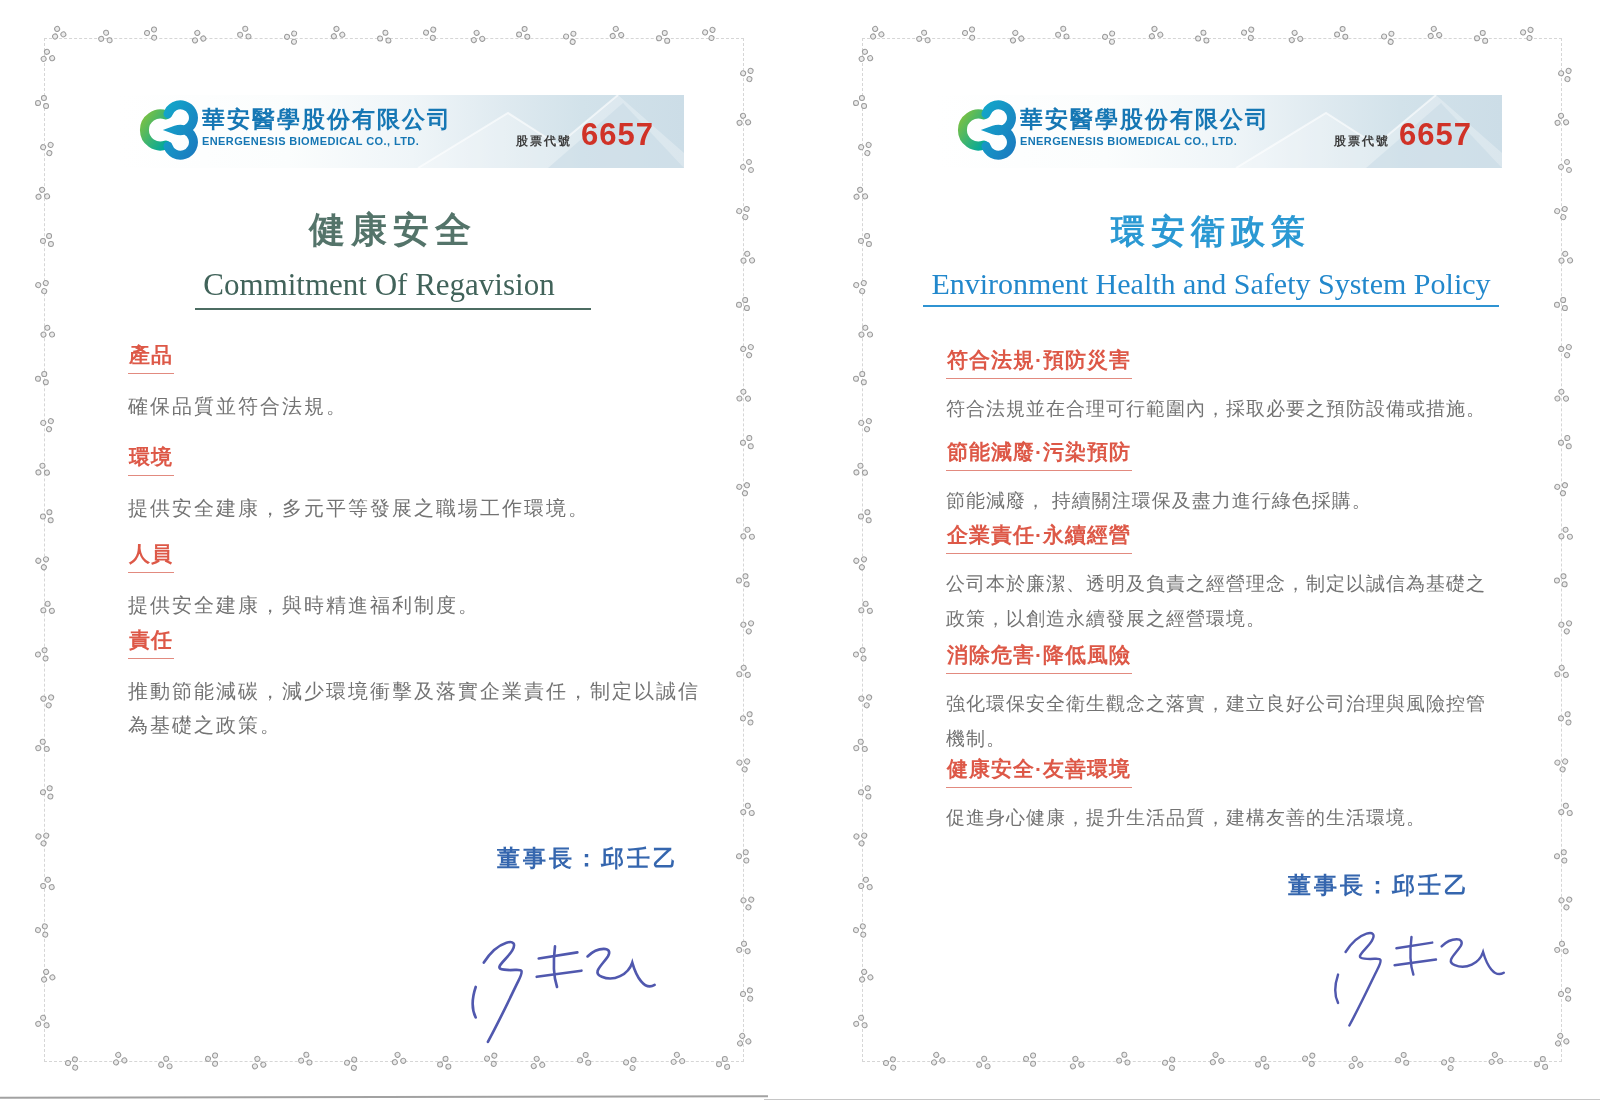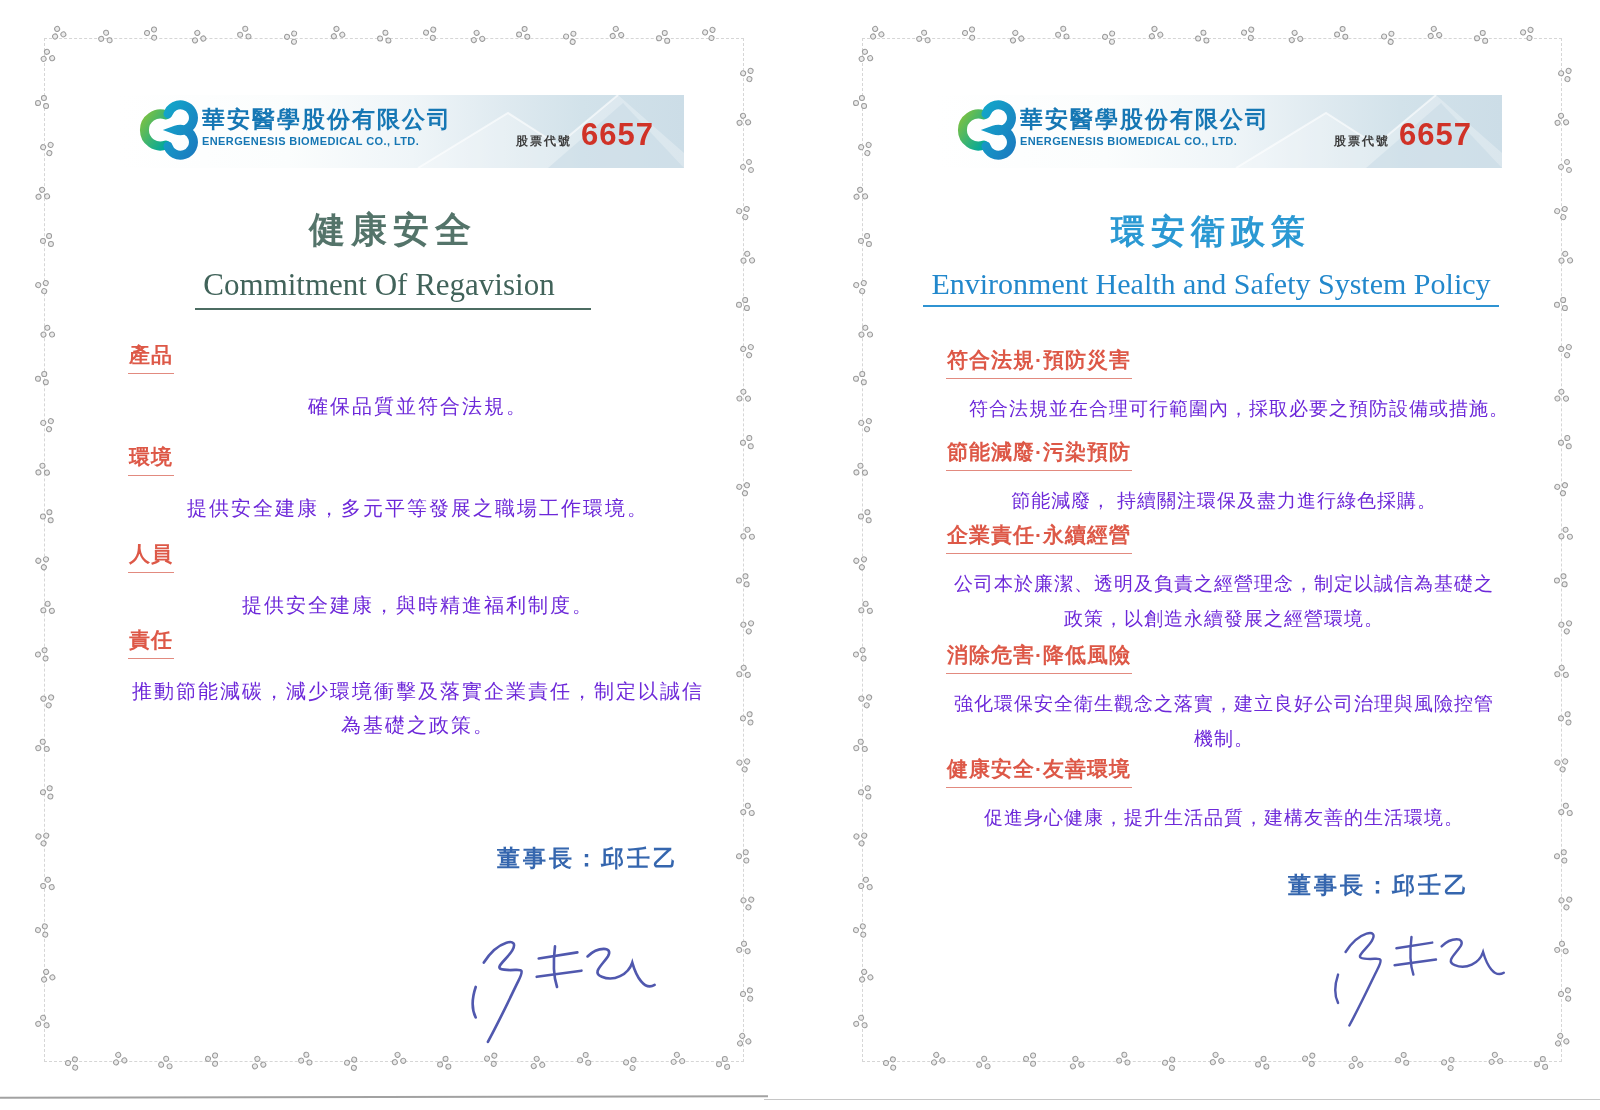--- a/index.html
+++ b/index.html
@@ -52,21 +52,21 @@
   .page-right .title-en span{color:#2288cc;border-color:#2f93d2;font-size:30px;padding-bottom:4px;}
 
   
   .section{position:absolute;left:128px;width:585px;}
   .section h3{
     display:inline-block;margin:0;padding:0 1px 4px;
     font-family:"Liberation Sans","DejaVu Sans",sans-serif;
     font-size:21px;font-weight:600;color:#dd5847;letter-spacing:1px;
     border-bottom:1.5px solid #e28a7f;
   }
-  .section p{margin:15px 0 0;color:#6d28d9;text-align:center;}
+  .section p{margin:15px 0 0;color:#737373;}
   .page-left  .section p{font-size:20px;letter-spacing:2px;line-height:34px;width:580px;}
   .page-right .section p{font-size:19px;letter-spacing:1px;line-height:35px;width:556px;margin-top:12px;}
   .page-right .section.wide p{width:586px;}
 
   
   .signoff{position:absolute;color:#3566ae;font-size:23px;font-weight:600;letter-spacing:3px;}
   .page-left  .signoff{left:497px;top:843px;}
   .page-right .signoff{left:470px;top:870px;}
   .signature{position:absolute;}
   .page-left  .signature{left:450px;top:928px;}

